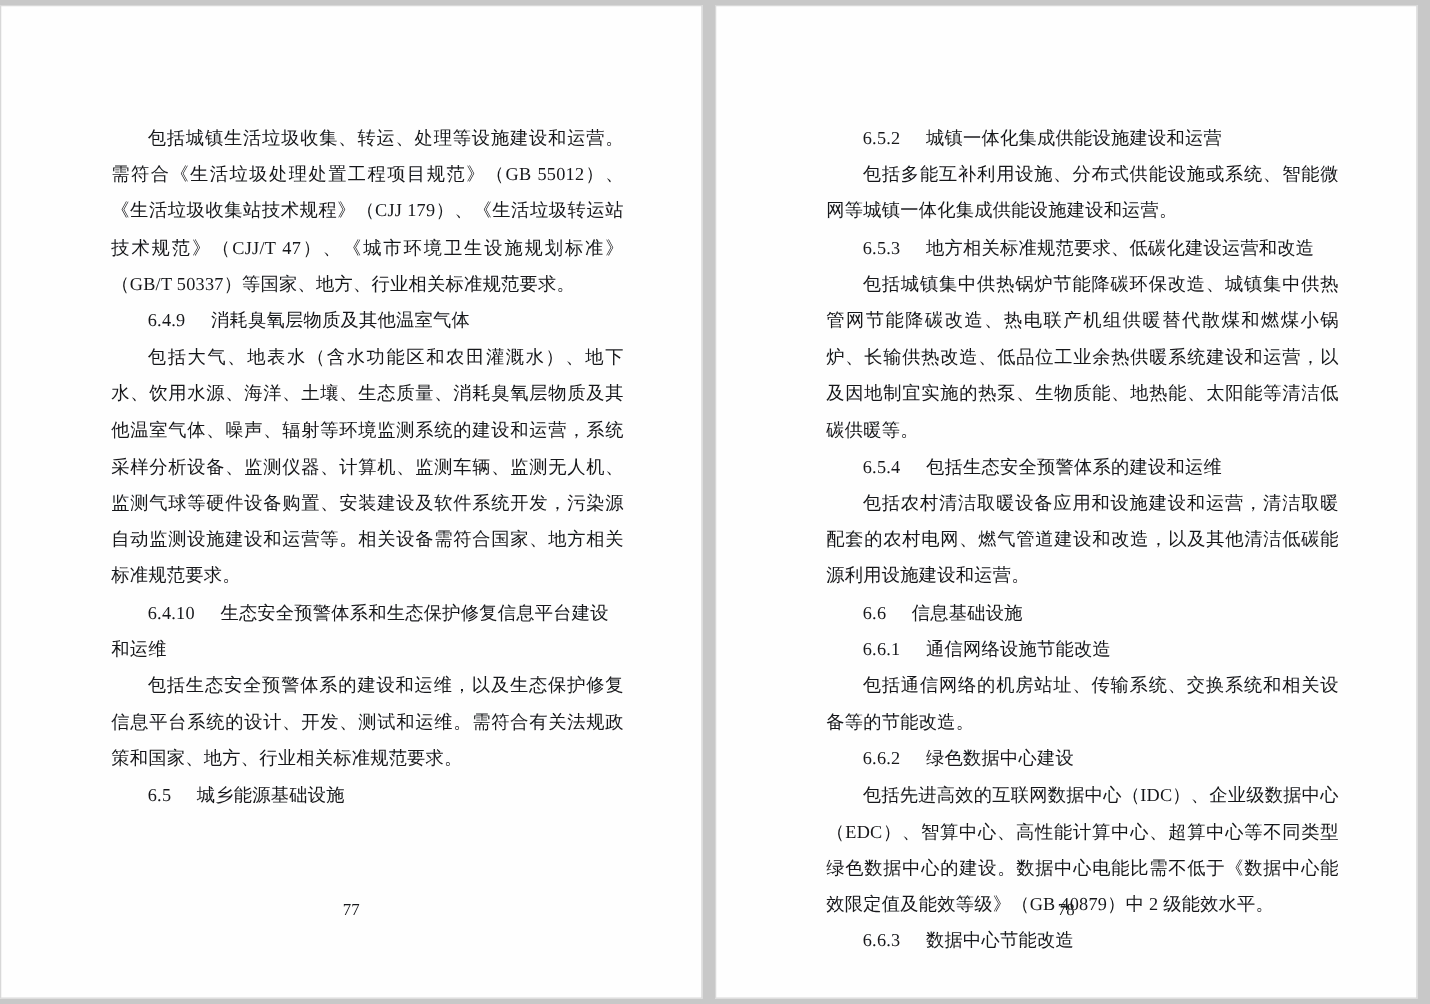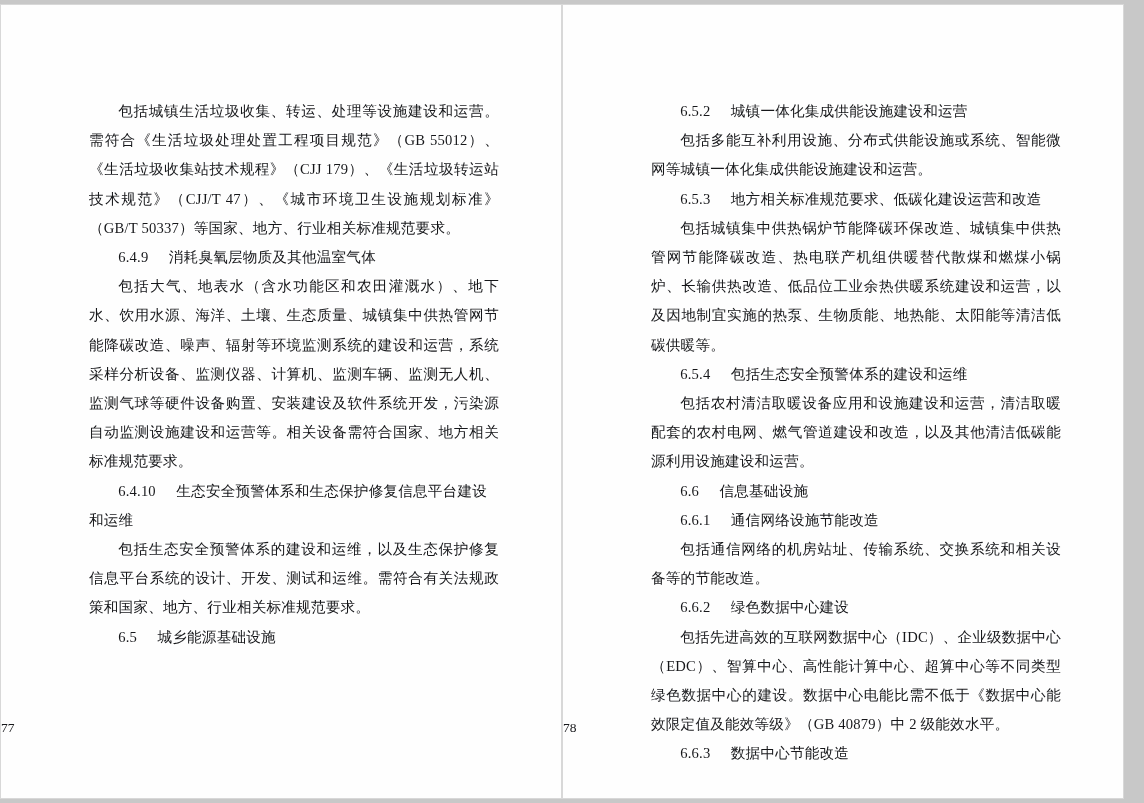--- a/index.html
+++ b/index.html
@@ -10,20 +10,21 @@
     height: 803px;
     overflow: hidden;
   }
   body {
     font-family: "Liberation Serif", "DejaVu Serif", serif;
   }
   .spread {
     display: flex;
     width: 1144px;
     height: 803px;
+    gap: 10px;
     padding: 0;
     box-sizing: border-box;
     align-items: flex-start;
   }
   .page {
     background: #fefefe;
     width: 562px;
     height: 795px;
     margin-top: 4px;
     box-sizing: border-box;
@@ -64,39 +65,40 @@
   }
   .heading .gap {
     display: inline-block;
     width: 1.4em;
   }
   .page-number {
     position: absolute;
     bottom: 62px;
     left: 0;
     right: 0;
+    text-align: center;
     font-size: 13.5px;
     color: #16171a;
   }
 </style>
 </head>
 <body>
 
 <div class="spread">
 
   <div class="page">
     <div class="page-inner">
 
       <p class="para indent-2">包括城镇生活垃圾收集、转运、处理等设施建设和运营。需符合《生活垃圾处理处置工程项目规范》（GB 55012）、《生活垃圾收集站技术规程》（CJJ 179）、《生活垃圾转运站技术规范》（CJJ/T 47）、《城市环境卫生设施规划标准》（GB/T 50337）等国家、地方、行业相关标准规范要求。</p>
 
       <p class="heading">
         <span class="num">6.4.9</span><span class="gap"></span><span>消耗臭氧层物质及其他温室气体</span>
       </p>
 
-      <p class="para indent-2">包括大气、地表水（含水功能区和农田灌溉水）、地下水、饮用水源、海洋、土壤、生态质量、城镇集中供热管网节能降碳改造、噪声、辐射等环境监测系统的建设和运营，系统采样分析设备、监测仪器、计算机、监测车辆、监测无人机、监测气球等硬件设备购置、安装建设及软件系统开发，污染源自动监测设施建设和运营等。相关设备需符合国家、地方相关标准规范要求。</p>
+      <p class="para indent-2">包括大气、地表水（含水功能区和农田灌溉水）、地下水、饮用水源、海洋、土壤、生态质量、消耗臭氧层物质及其他温室气体、噪声、辐射等环境监测系统的建设和运营，系统采样分析设备、监测仪器、计算机、监测车辆、监测无人机、监测气球等硬件设备购置、安装建设及软件系统开发，污染源自动监测设施建设和运营等。相关设备需符合国家、地方相关标准规范要求。</p>
 
       <p class="heading">
         <span class="num">6.4.10</span><span class="gap"></span><span>生态安全预警体系和生态保护修复信息平台建设和运维</span>
       </p>
 
       <p class="para indent-2">包括生态安全预警体系的建设和运维，以及生态保护修复信息平台系统的设计、开发、测试和运维。需符合有关法规政策和国家、地方、行业相关标准规范要求。</p>
 
       <p class="heading">
         <span class="num">6.5</span><span class="gap"></span><span>城乡能源基础设施</span>
       </p>

